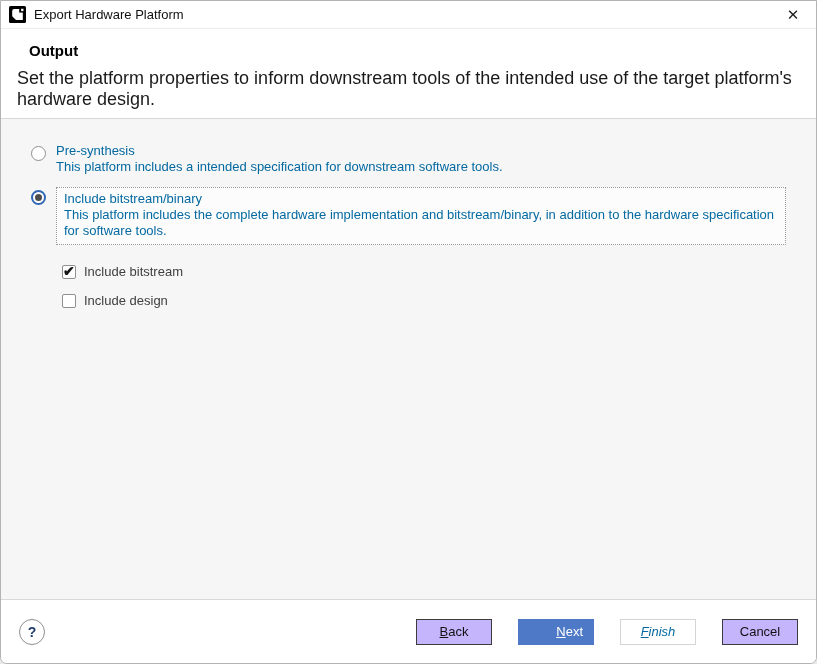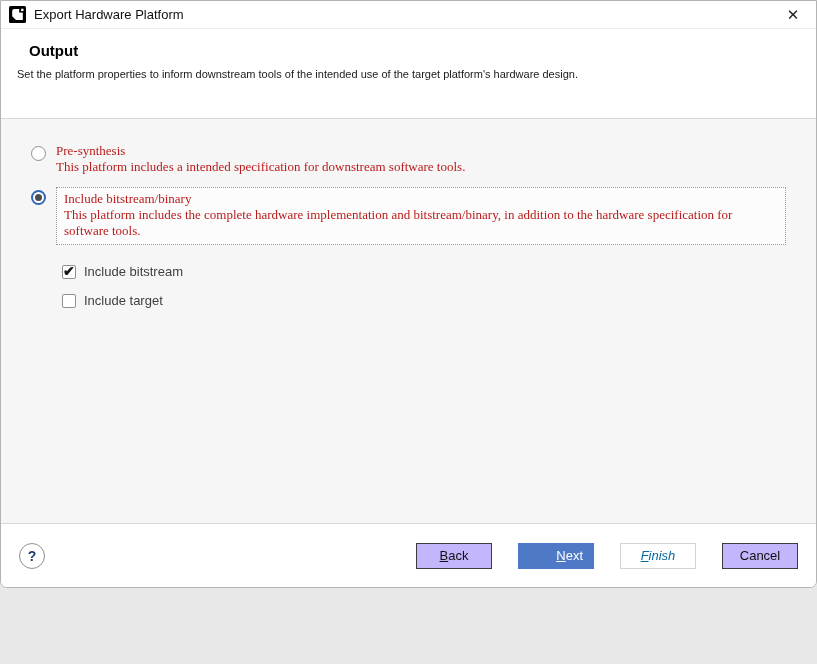--- a/index.html
+++ b/index.html
@@ -3,21 +3,21 @@
 <meta charset="utf-8">
 <style>
   * { box-sizing: border-box; }
   html, body { margin: 0; padding: 0; }
   body {
     width: 817px; height: 664px;
     font-family: "Liberation Sans", sans-serif;
     background: #e8e8e8;
   }
   .window {
-    width: 817px; height: 588px;
+    width: 817px; height: 664px;
     display: flex; flex-direction: column;
     background: #ffffff;
     border: 1px solid #b3b3b3;
     border-radius: 0 0 7px 7px;
     overflow: hidden;
   }
   
   .titlebar {
     flex: 0 0 28px;
     display: flex; align-items: center;
@@ -41,21 +41,21 @@
     background: #ffffff;
     padding: 13px 16px 0 16px;
     border-bottom: 1px solid #d8d8d8;
   }
   .header-title {
     margin: 0 0 9px 12px;
     font-size: 15px; font-weight: bold; color: #000000;
   }
   .header-desc {
     margin: 0;
-    font-size: 11px; color: #1a1a1a;
+    font-size: 18px; color: #1a1a1a;
   }
   
   .content {
     flex: 1 1 auto;
     background: #f6f6f6;
     padding: 24px 30px 0 16px;
   }
   .option-row { display: flex; align-items: flex-start; margin: 0 0 12px 14px; }
   .radio {
     flex: 0 0 auto;
@@ -63,21 +63,21 @@
     border: 1px solid #8f8f8f; border-radius: 50%;
     background: #ffffff;
     margin: 3px 10px 0 0;
     position: relative;
   }
   .radio.selected { border: 2px solid #3168b5; }
   .radio.selected::after {
     content: ""; position: absolute; inset: 2px;
     border-radius: 50%; background: #4d4d4d;
   }
-  .option-texts { font-size: 13px; color: #b91c1c; line-height: 16px; font-family: Liberation Serif, serif; }
+  .option-texts { font-size: 13px; color: #0369a1; line-height: 16px; }
   .option-label { display: block; }
   .option-desc { display: block; }
   .option-box {
     flex: 1 1 auto;
     border: 1px dotted #999999;
     background: #fcfcfc;
     padding: 3px 8px 5px 7px;
   }
   .checkbox-group { margin: 19px 0 0 45px; }
   .checkbox-row { display: flex; align-items: center; margin-bottom: 14px; }
@@ -172,21 +172,21 @@
       <div class="checkbox-row">
         <span class="checkbox checked">
           <span class="mark">✔</span>
         </span>
         <span class="checkbox-label">Include bitstream</span>
       </div>
       <div class="checkbox-row">
         <span class="checkbox">
           
         </span>
-        <span class="checkbox-label">Include target</span>
+        <span class="checkbox-label">Include design</span>
       </div>
     </div>
 
   </div>
 
   <div class="footer">
     <button class="help-btn">
       <span>?</span>
     </button>
     <div class="btn-group">

